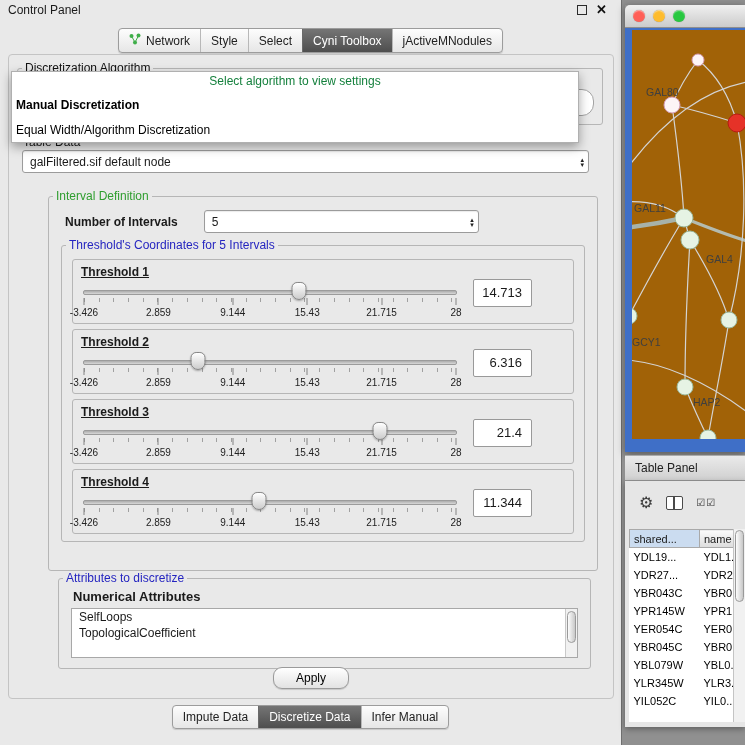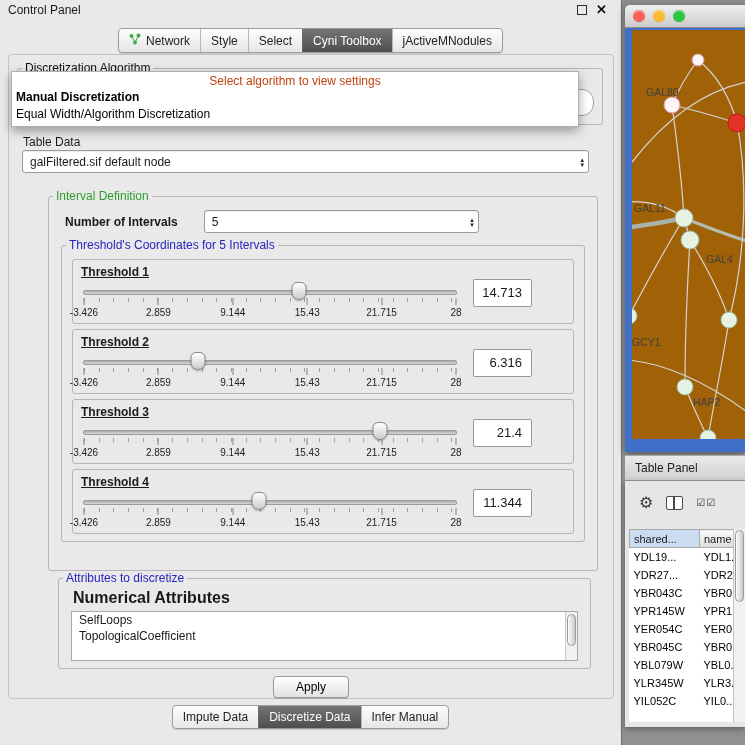--- a/index.html
+++ b/index.html
@@ -24,22 +24,22 @@
   .tab.selected{background:linear-gradient(#757575,var(--selected-tab-bg,#4e4e4e));color:#fff;border-left-color:#6a6a6a;}
   .cp-inner{position:absolute;left:8px;right:7px;top:54px;bottom:46px;border:1px solid #c4c4c4;border-radius:4px;background:#e9e9e9;}
   fieldset{border:1px solid #b6b6b6;border-radius:3px;margin:0;padding:2px 4px 4px 4px;}
   legend{font-size:12px;padding:0 3px;}
   legend.green{color:var(--accent-green,#2f9e2f);}
   legend.blue{color:var(--accent-blue,#2525c0);}
   legend.plain{color:#111;}
   .algo-fieldset{position:absolute;left:8px;right:10px;top:6px;height:56px;}
   .algo-combo{position:absolute;left:12px;top:34px;width:calc(100% - 33px);height:25px;background:#fff;border:1px solid #a3a3a3;border-radius:12px;z-index:1;}
   .algo-popup{position:absolute;left:2px;top:16px;width:566px;background:#fff;border:1px solid #b0b0b0;box-shadow:0 4px 10px rgba(0,0,0,.35);z-index:20;padding:1px 0 3px 0;}
-  .popup-placeholder{font-size:12px;color:#c2410c;text-align:center;line-height:16px;}
-  .popup-option{font-size:12px;color:#000;line-height:17px;padding-left:4px;white-space:nowrap;}
+  .popup-placeholder{font-size:12px;color:#15803d;text-align:center;line-height:16px;}
+  .popup-option{font-size:12px;color:#000;line-height:17px;padding-left:4px;white-space:nowrap;margin-top:8px;}
   .popup-option.bold{font-weight:bold;}
   .table-data-label{position:absolute;left:14px;top:80px;font-size:12px;}
   .table-data-combo{position:absolute;left:13px;right:24px;top:95px;}
   .combo{display:flex;align-items:center;background:#fff;border:1px solid #9b9b9b;border-radius:3px;height:21px;font-size:12px;padding:0 4px 0 7px;box-shadow:inset 0 1px 1px rgba(0,0,0,.08);}
   .combo .txt{flex:1;overflow:hidden;white-space:nowrap;}
   .combo .arrows{display:flex;flex-direction:column;align-items:center;line-height:5px;font-size:7px;color:#222;margin-left:4px;}
   .interval-fieldset{position:absolute;left:39px;right:15px;top:134px;height:374px;}
   .num-row{display:flex;align-items:center;margin:5px 0 4px 12px;}
   .num-label{font-size:12px;font-weight:bold;}
   .num-combo{width:262px;margin-left:26px;}
@@ -49,27 +49,27 @@
   .t-title{font-size:12px;font-weight:bold;margin-bottom:1px;text-decoration:underline;}
   .slider{position:relative;height:40px;}
   .track{position:absolute;left:2px;right:2px;top:10px;height:3px;background:linear-gradient(#ababab,#d8d8d8);border:1px solid #9b9b9b;border-radius:2px;}
   .thumb{position:absolute;top:2px;width:13px;height:16px;transform:translateX(-50%);background:linear-gradient(#ffffff,#cccccc);border:1px solid #878787;border-radius:6px 6px 8px 8px;box-shadow:0 1px 2px rgba(0,0,0,.3);z-index:2;}
   .ticks{position:absolute;left:3px;right:3px;top:18px;height:4px;background-image:repeating-linear-gradient(to right,#a0a0a0 0,#a0a0a0 1px,transparent 1px,transparent 14.7px);}
   .scale{position:absolute;left:3px;right:3px;top:18px;bottom:0;}
   .major-tick{position:absolute;top:0;height:7px;width:1px;background:#838383;transform:translateX(-50%);}
   .scale-label{position:absolute;top:9px;transform:translateX(-50%);font-size:10px;color:#222;white-space:nowrap;}
   .value-box{width:48px;height:26px;line-height:26px;align-self:center;margin-left:14px;background:#fff;border:1px solid #999;border-radius:2px;font-size:13px;text-align:right;padding-right:9px;}
   .attributes-fieldset{position:absolute;left:49px;right:22px;top:516px;height:90px;}
-  .attr-label{font-size:16px;font-weight:bold;margin:2px 0 4px 10px;}
+  .attr-label{font-size:13px;font-weight:bold;margin:2px 0 4px 10px;}
   .attr-list{position:relative;margin:0 8px;height:48px;background:#fff;border:1px solid #a8a8a8;overflow:hidden;}
   .list-item{font-size:12px;line-height:16px;padding-left:7px;white-space:nowrap;}
   .attr-scrollbar{position:absolute;right:0;top:0;bottom:0;width:11px;background:#f1f1f1;border-left:1px solid #c9c9c9;}
   .attr-scroll-thumb{position:absolute;left:1px;right:1px;top:2px;height:30px;background:linear-gradient(90deg,#fdfdfd,#c8c8c8);border:1px solid #9a9a9a;border-radius:5px;}
   .apply-row{position:absolute;left:0;right:0;top:612px;text-align:center;}
-  .apply-btn{font-family:"Liberation Sans",sans-serif;font-size:12px;padding:3px 22px;border:1px solid #9a9a9a;border-radius:4px;background:linear-gradient(#ffffff,#e2e2e2);box-shadow:0 1px 1px rgba(0,0,0,.15);margin-top:9px;}
+  .apply-btn{font-family:"Liberation Sans",sans-serif;font-size:12px;padding:3px 22px;border:1px solid #9a9a9a;border-radius:9px;background:linear-gradient(#ffffff,#e2e2e2);box-shadow:0 1px 1px rgba(0,0,0,.15);}
   .cp-bottom-tabs{position:absolute;left:0;right:0;bottom:16px;display:flex;justify-content:center;}
   
   .right-panel{position:absolute;left:622px;top:0;width:123px;height:745px;}
   .net-window{position:absolute;left:3px;top:5px;width:120px;height:447px;box-shadow:0 2px 8px rgba(0,0,0,.4);}
   .net-titlebar{position:absolute;left:0;right:0;top:0;height:23px;background:linear-gradient(#f0f0f0,#cbcbcb);border-bottom:1px solid #8e8e8e;border-radius:5px 0 0 0;display:flex;align-items:center;padding-left:8px;gap:8px;box-sizing:border-box;}
   .traffic{width:12px;height:12px;border-radius:50%;box-shadow:inset 0 1px 1px rgba(255,255,255,.5), 0 0 1px rgba(0,0,0,.4);}
   .traffic.red{background:var(--traffic-red,#ff5f57);}
   .traffic.yellow{background:var(--traffic-yellow,#febc2e);}
   .traffic.green{background:var(--traffic-green,#28c840);}
   .net-body{position:absolute;left:0;right:0;top:23px;bottom:0;background:var(--window-blue,#3f6fc7);}

